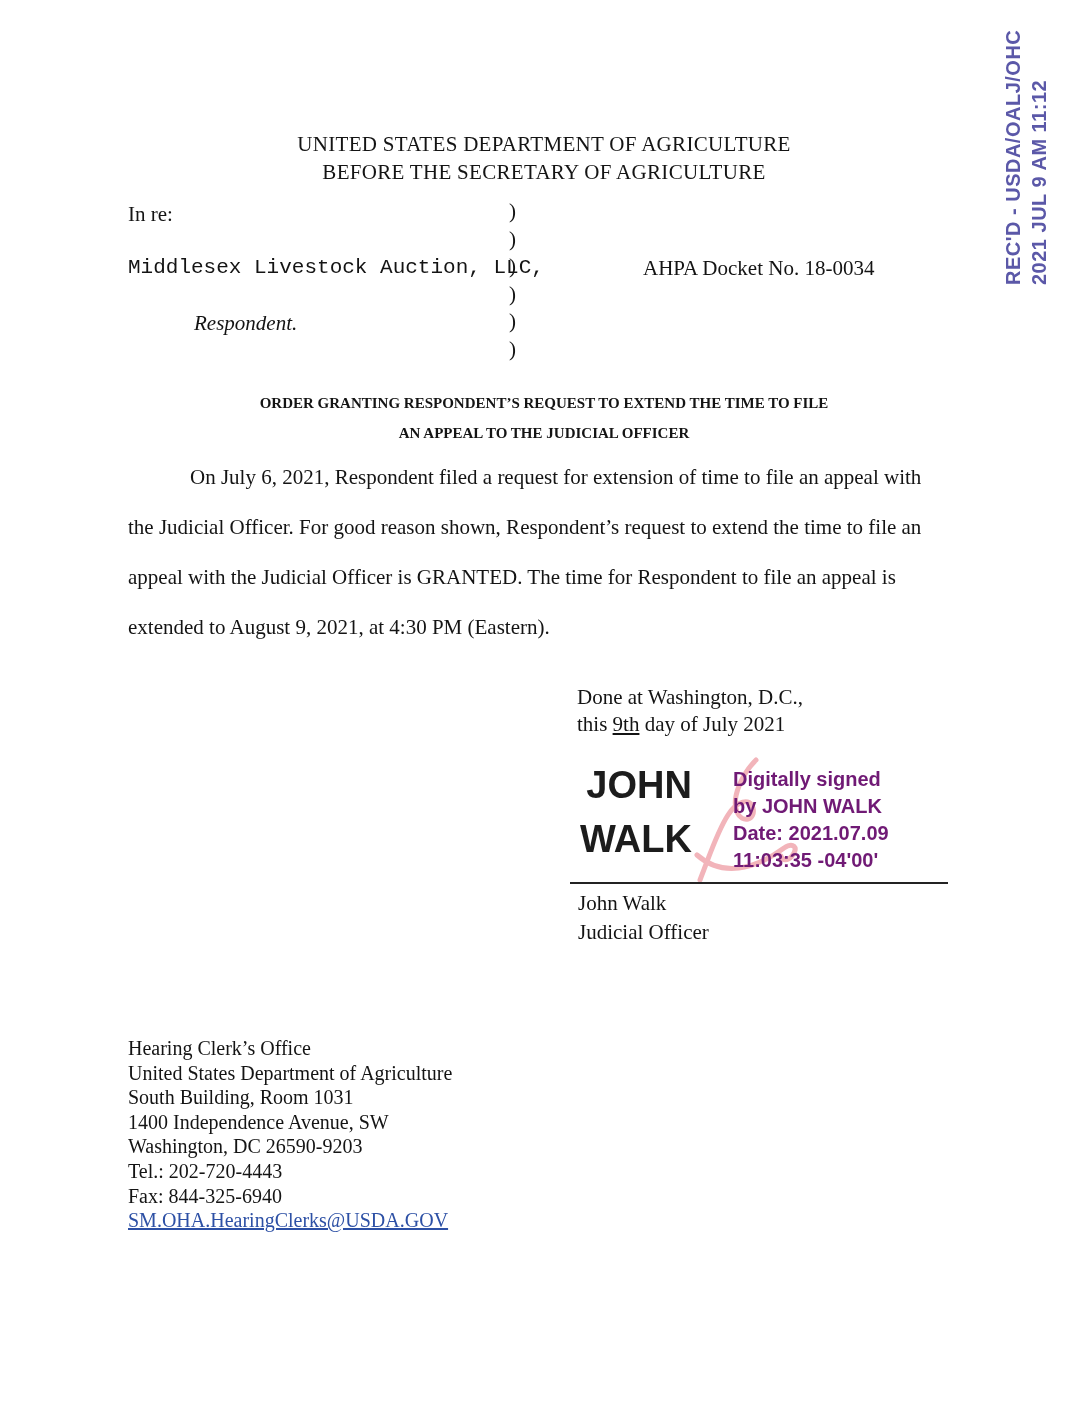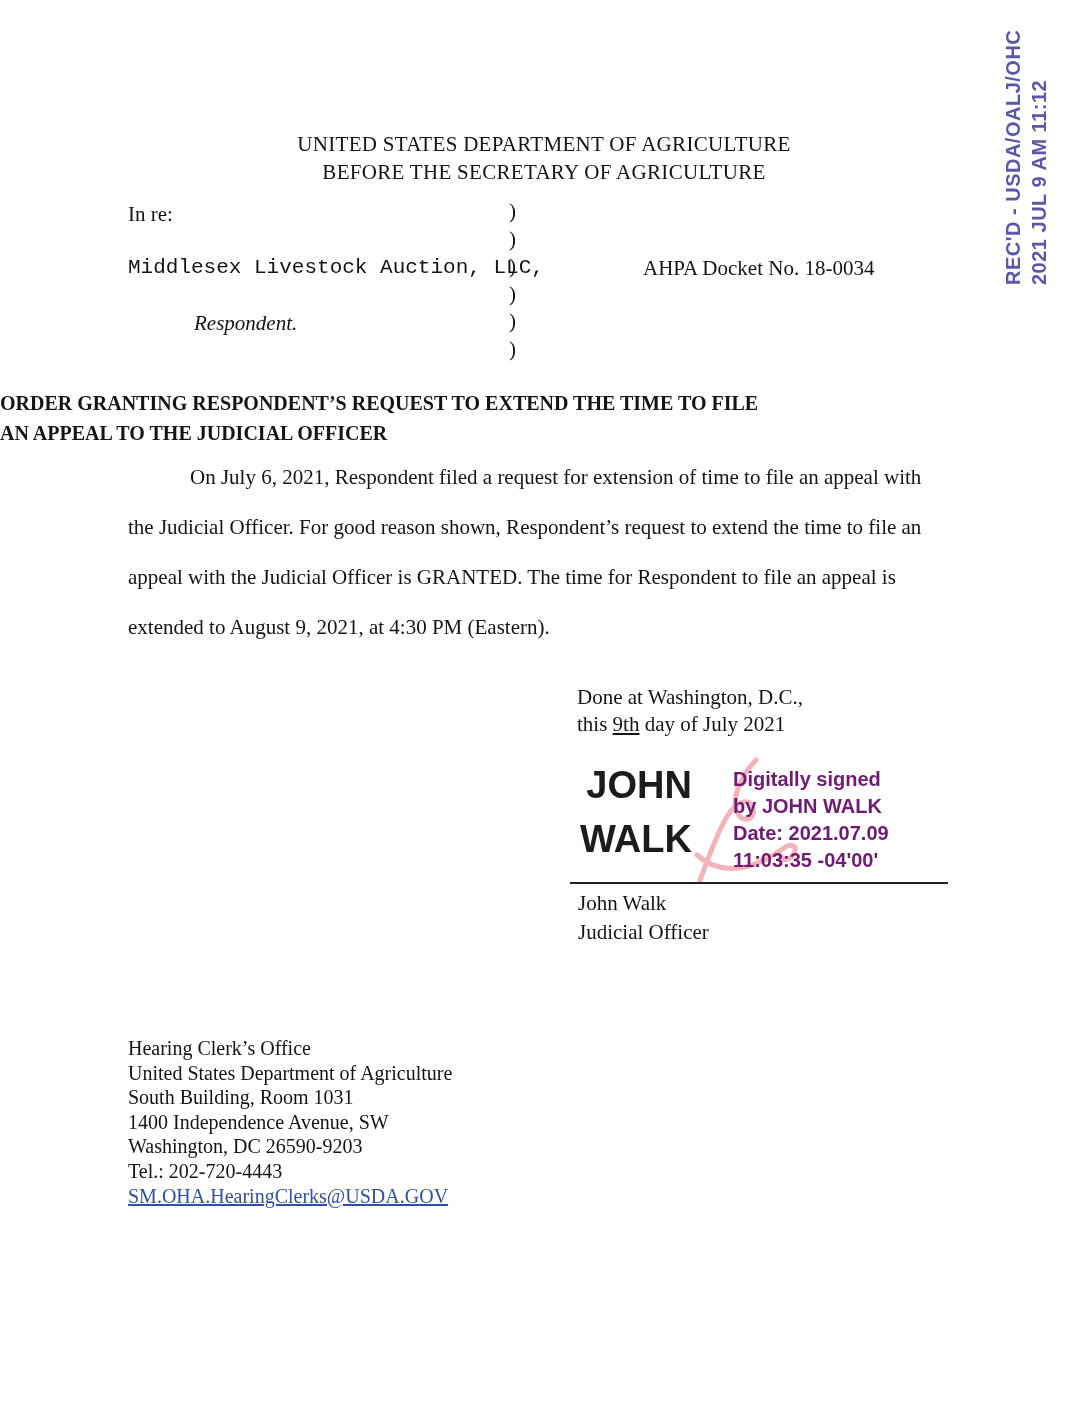--- a/index.html
+++ b/index.html
@@ -50,22 +50,23 @@
     top: 198px;
     font-size: 21px;
     line-height: 27.5px;
   }
 
   .order-title {
     position: absolute;
     top: 388px;
     left: 0;
     width: 100%;
-    font-weight: bold;
-    font-size: 20px;
+    text-align: center;
+    font-weight: bold;
+    font-size: 15px;
     line-height: 30px;
     white-space: nowrap;
   }
 
   .body-par { position: absolute; left: 128px; top: 452px; font-size: 21px; }
   .body-line { line-height: 50px; white-space: nowrap; }
   .body-line.indent { text-indent: 62px; }
 
   .done-block {
     position: absolute;
@@ -188,16 +189,17 @@
   <div class="sig-name">John Walk</div>
   <div class="sig-title">Judicial Officer</div>
 
   <div class="address">
     <div>Hearing Clerk’s Office</div>
     <div>United States Department of Agriculture</div>
     <div>South Building, Room 1031</div>
     <div>1400 Independence Avenue, SW</div>
     <div>Washington, DC 26590-9203</div>
     <div>Tel.: 202-720-4443</div>
+    <div>Fax: 844-325-6940</div>
     <div><a class="email-link" style="color: rgb(45, 80, 165);">SM.OHA.HearingClerks@USDA.GOV</a></div>
   </div>
 
 </div>
 
 </body></html>

